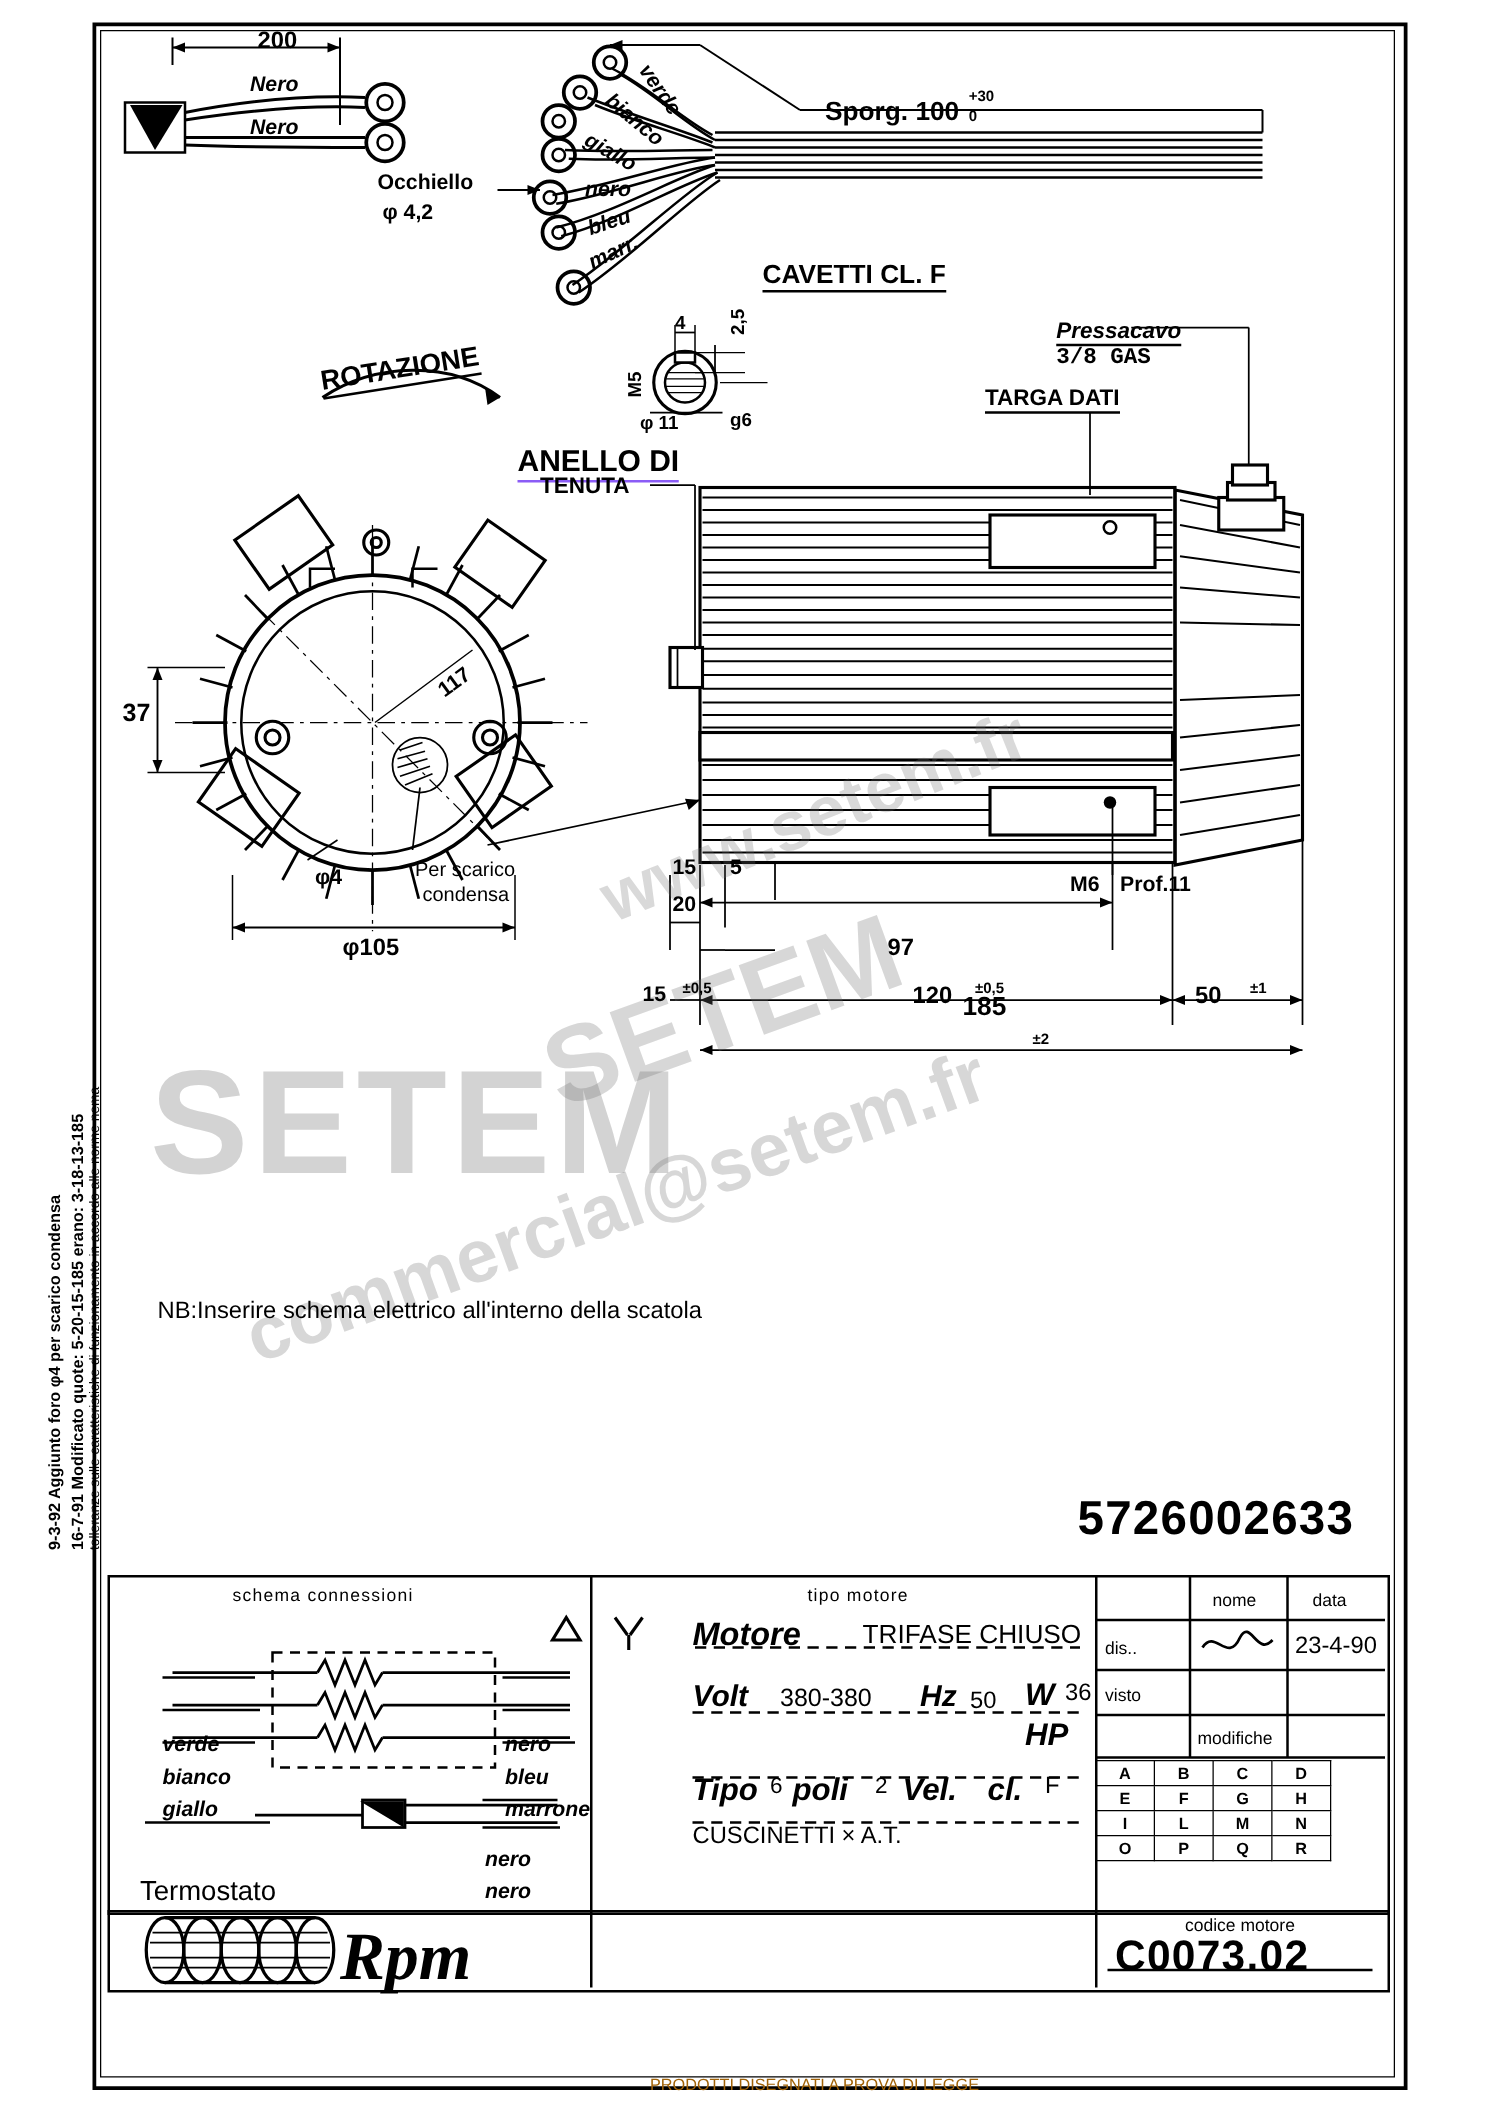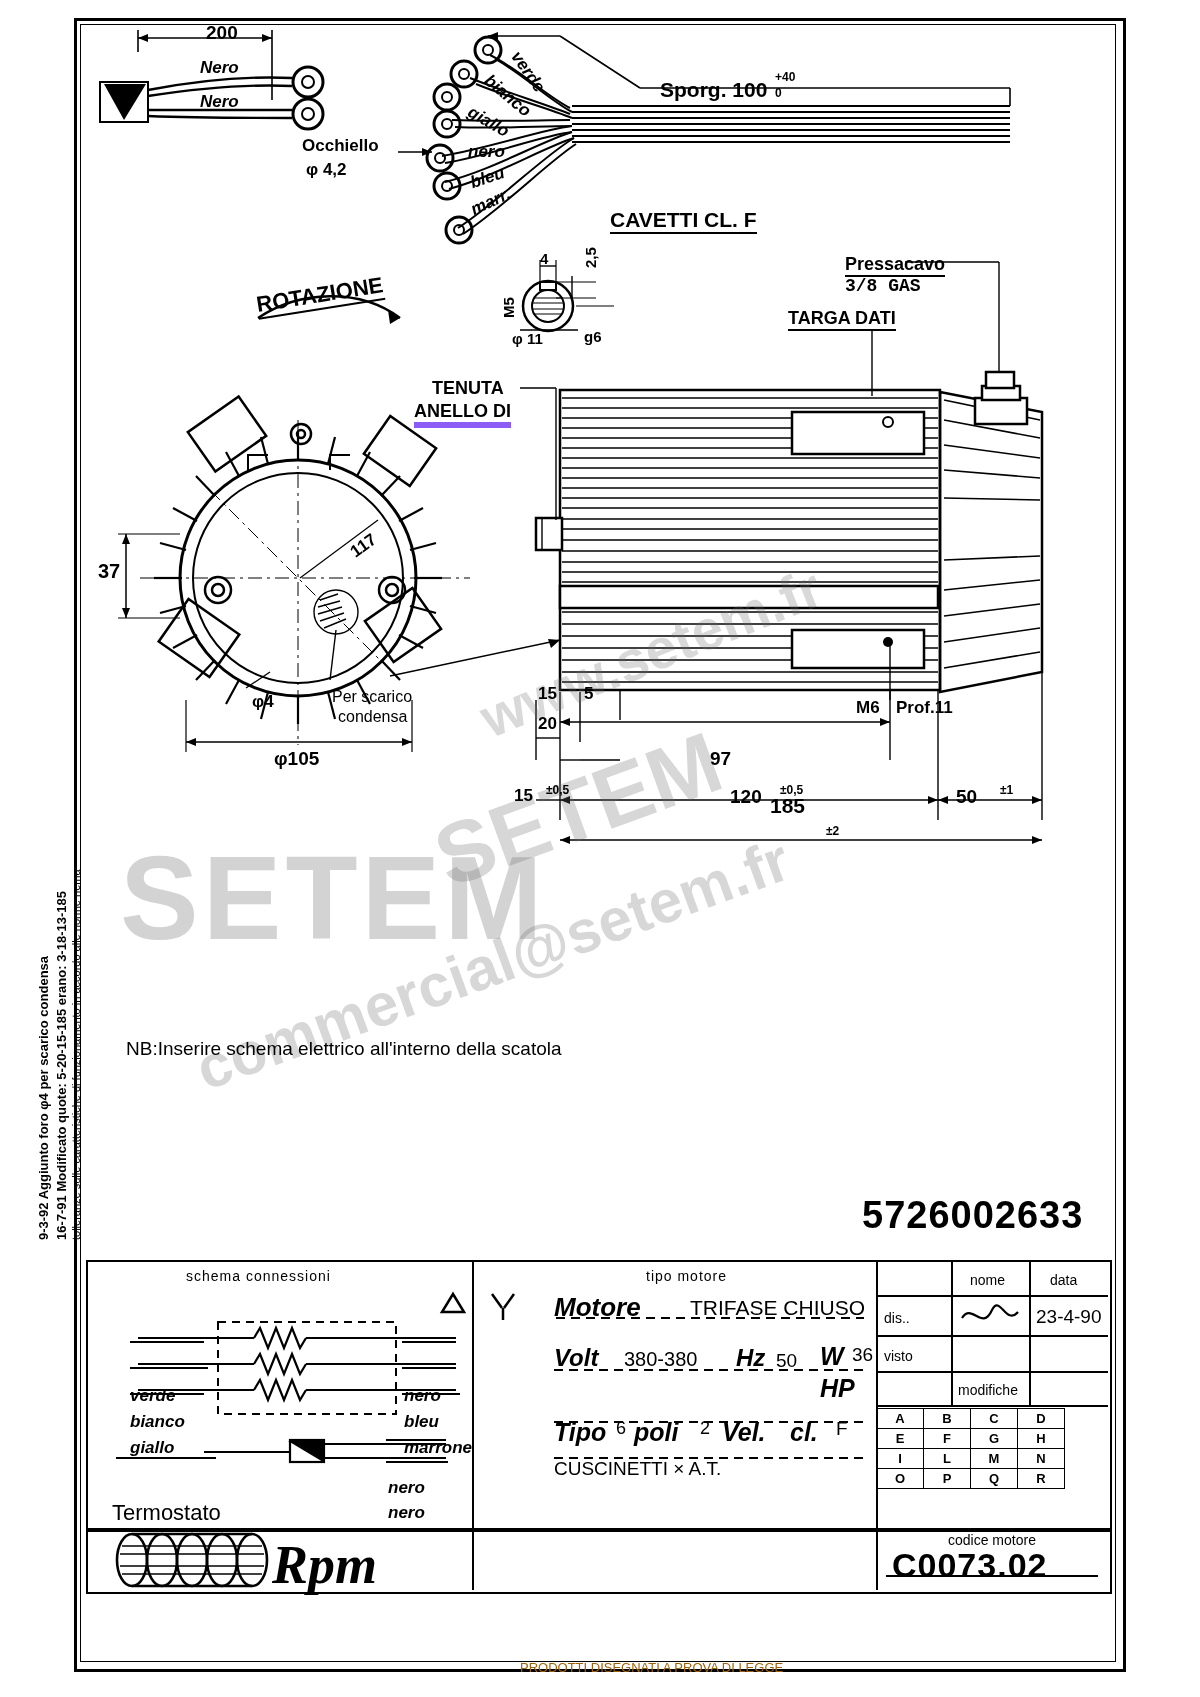--- a/index.html
+++ b/index.html
@@ -340,37 +340,37 @@
   <div class="cap" style="left:306px;top:160px;font-size:17px;font-weight:bold;">φ 4,2</div>
 
   <div class="wirelbl" style="left:505px;top:62px;transform:rotate(55deg);font-size:17px;">verde</div>
   <div class="wirelbl" style="left:480px;top:86px;transform:rotate(40deg);font-size:17px;">bianco</div>
   <div class="wirelbl" style="left:466px;top:112px;transform:rotate(30deg);font-size:17px;">giallo</div>
   <div class="wirelbl" style="left:468px;top:142px;font-size:17px;">nero</div>
   <div class="wirelbl" style="left:470px;top:168px;transform:rotate(-18deg);font-size:17px;">bleu</div>
   <div class="wirelbl" style="left:470px;top:192px;transform:rotate(-25deg);font-size:17px;">marr.</div>
 
   <div class="cap" style="left:660px;top:78px;font-size:21px;">Sporg. 100</div>
-  <div class="dimtxt sm" style="left:775px;top:70px;">+40</div>
+  <div class="dimtxt sm" style="left:775px;top:70px;">+30</div>
   <div class="dimtxt sm" style="left:775px;top:86px;">0</div>
 
   <div class="cap u" style="left:610px;top:208px;font-size:21px;">CAVETTI CL. F</div>
 
   <div class="cap" style="left:256px;top:282px;font-size:22px;transform:rotate(-9deg);border-bottom:2px solid #000;">ROTAZIONE</div>
 
   <div class="dimtxt" style="left:540px;top:250px;">4</div>
   <div class="dimtxt" style="left:582px;top:268px;transform:rotate(-90deg);transform-origin:left top;">2,5</div>
   <div class="dimtxt" style="left:500px;top:318px;transform:rotate(-90deg);transform-origin:left top;">M5</div>
   <div class="dimtxt" style="left:512px;top:330px;">φ 11</div>
   <div class="dimtxt" style="left:584px;top:328px;">g6</div>
 
-  <div class="cap" style="left:414px;top:356px;font-size:18px;border-bottom:6px solid #8b5cf6;margin-top:45px;">ANELLO  DI</div>
+  <div class="cap" style="left:414px;top:356px;font-size:24px;border-bottom:2px solid #8b5cf6;">ANELLO  DI</div>
   <div class="cap" style="left:432px;top:378px;font-size:18px;">TENUTA</div>
 
-  <div class="cap" style="left:845px;top:254px;font-size:18px;border-bottom:2px solid #000;">Pressacavo</div>
+  <div class="cap" style="left:845px;top:254px;font-size:18px;border-bottom:2px solid #000;font-style:italic;">Pressacavo</div>
   <div class="cap" style="left:845px;top:276px;font-size:18px;font-family:Liberation Mono, monospace;">3/8 GAS</div>
   <div class="cap" style="left:788px;top:308px;font-size:18px;border-bottom:2px solid #000;">TARGA DATI</div>
 
   <div class="dimtxt" style="left:98px;top:560px;font-size:20px;">37</div>
   <div class="dimtxt" style="left:350px;top:536px;font-size:17px;transform:rotate(-36deg);">117</div>
   <div class="dimtxt" style="left:252px;top:692px;font-size:17px;">φ4</div>
   <div class="dimtxt" style="left:274px;top:748px;font-size:19px;">φ105</div>
   <div class="cap" style="left:332px;top:688px;font-size:16px;font-weight:normal;">Per scarico</div>
   <div class="cap" style="left:338px;top:708px;font-size:16px;font-weight:normal;">condensa</div>
 

